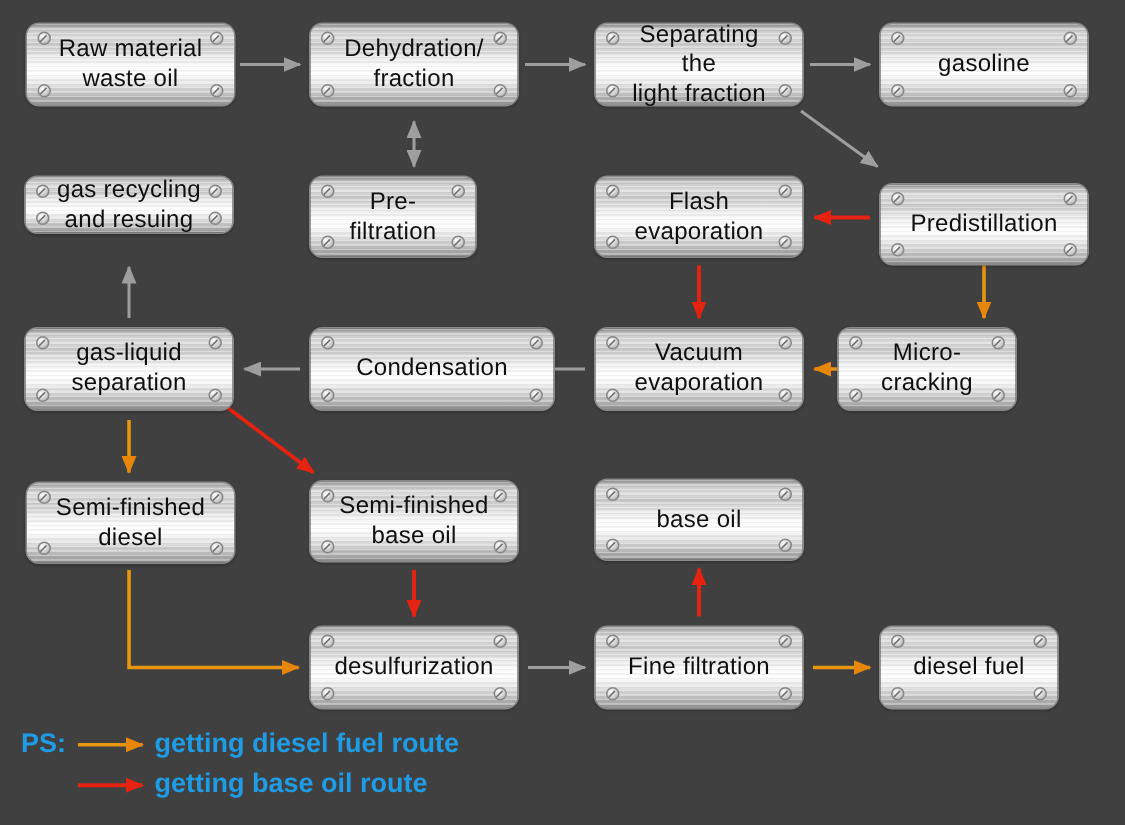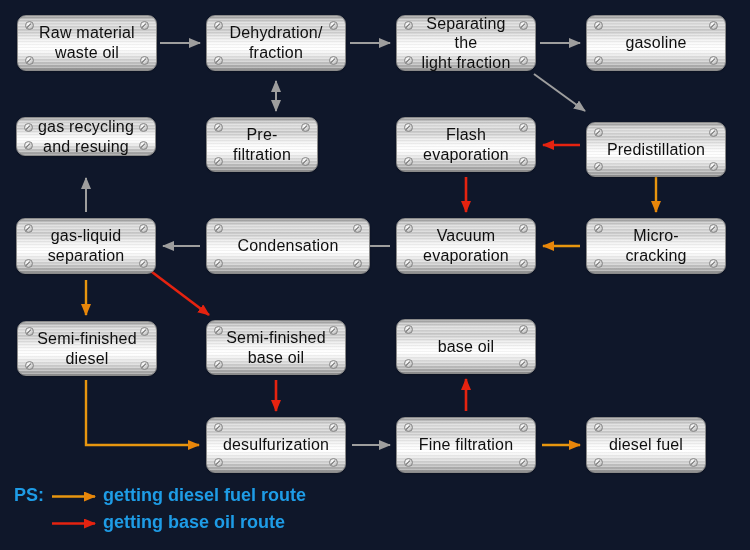--- a/index.html
+++ b/index.html
@@ -1,17 +1,17 @@
 <!DOCTYPE html>
 <html><head>
 <meta charset="utf-8">
 <style>
   html,body{margin:0;padding:0;background:#fff;}
   .stage{
-    position:relative;width:750px;height:550px;background:#0f172a;overflow:hidden;
+    position:relative;width:750px;height:550px;background:#404040;overflow:hidden;
     font-family:"Liberation Sans", sans-serif;
   }
   .edges{position:absolute;left:0;top:0;width:750px;height:550px;}
   .node{
     position:absolute;box-sizing:border-box;
     border:1px solid #8a8a8a;border-radius:9px;
     display:flex;align-items:center;justify-content:center;
     background:
       repeating-linear-gradient(180deg, rgba(255,255,255,0.30) 0 1px, rgba(0,0,0,0.045) 1px 2px, rgba(255,255,255,0) 2px 3px),
       linear-gradient(180deg,#8f8f8f 0%,#bdbdbd 5%,#dddddd 14%,#cbcbcb 27%,#e9e9e9 40%,#fafafa 52%,#ffffff 61%,#ececec 71%,#cecece 83%,#a9a9a9 94%,#8d8d8d 100%);
@@ -159,21 +159,21 @@
     <span class="label">Condensation</span>
   </div>
   <div class="node" style="left:396px;top:218px;width:140px;height:56px">
     <span class="screw tl"></span>
       <span class="screw tr"></span>
       <span class="screw bl"></span>
       <span class="screw br"></span>
     <span class="label">Vacuum
 evaporation</span>
   </div>
-  <div class="node" style="left:586px;top:218px;width:140px;height:56px">
+  <div class="node" style="left:558px;top:218px;width:120px;height:56px">
     <span class="screw tl"></span>
       <span class="screw tr"></span>
       <span class="screw bl"></span>
       <span class="screw br"></span>
     <span class="label">Micro-cracking</span>
   </div>
 
   <div class="node" style="left:17px;top:321px;width:140px;height:55px">
     <span class="screw tl"></span>
       <span class="screw tr"></span>

